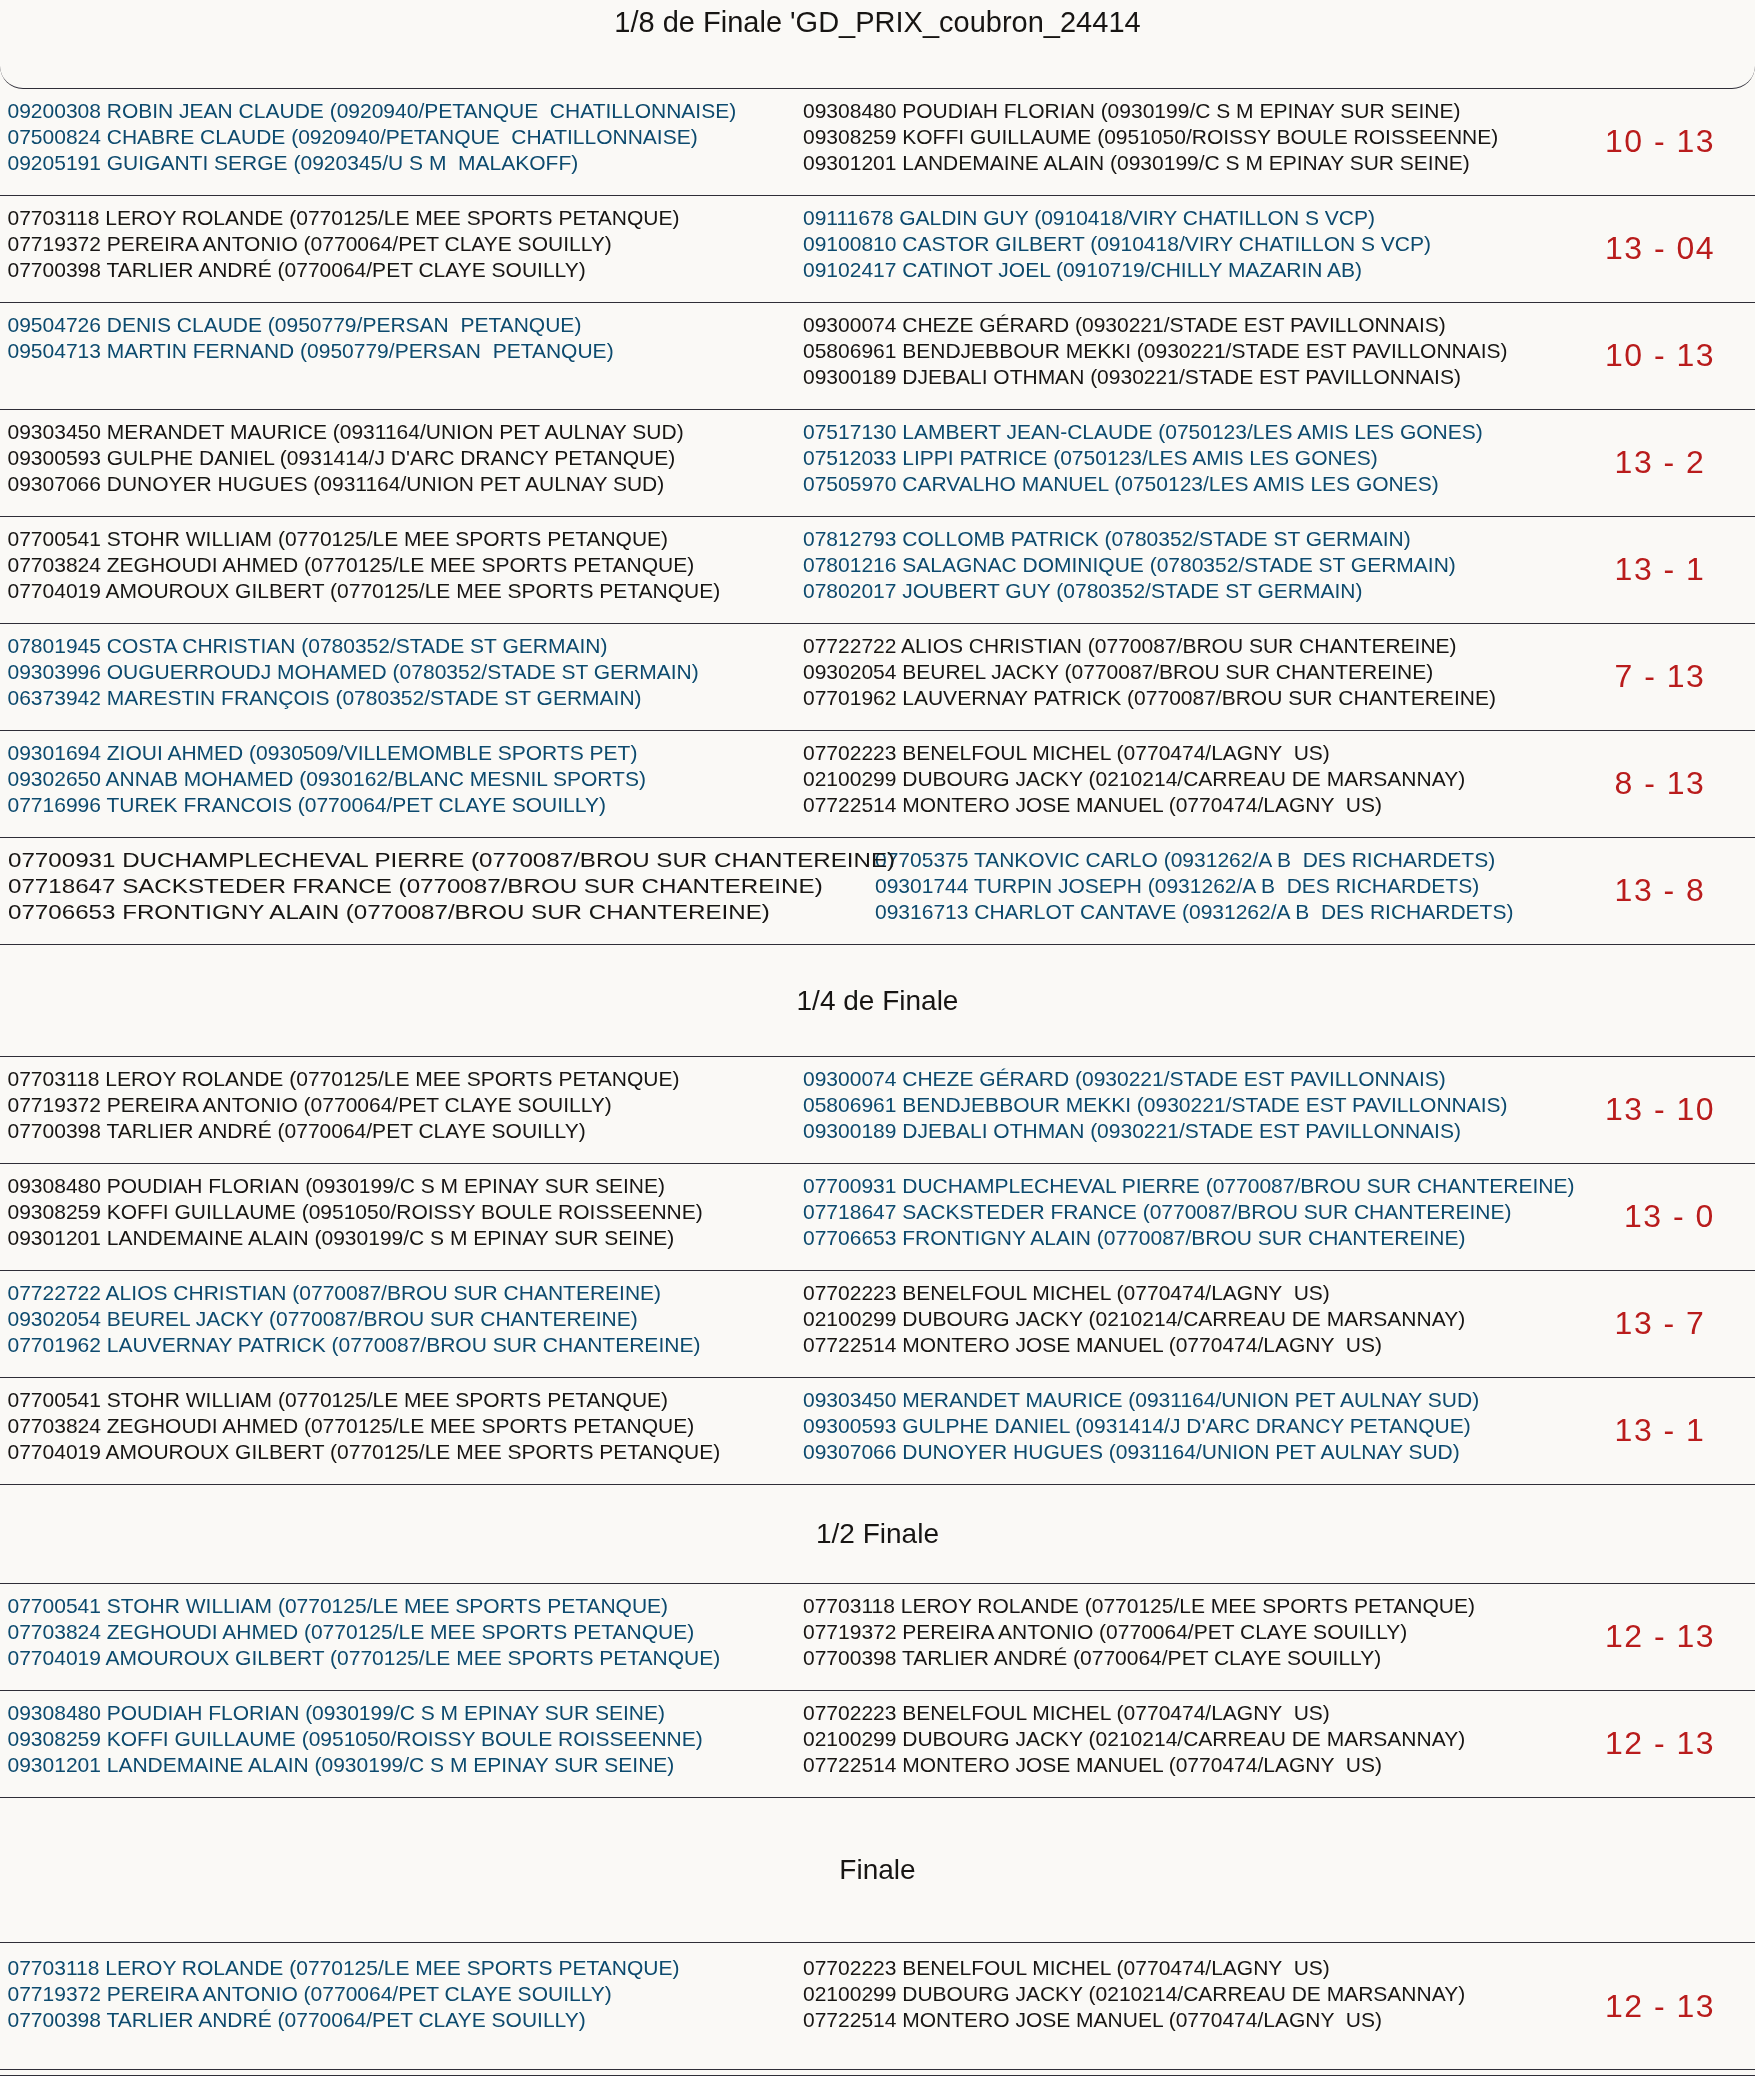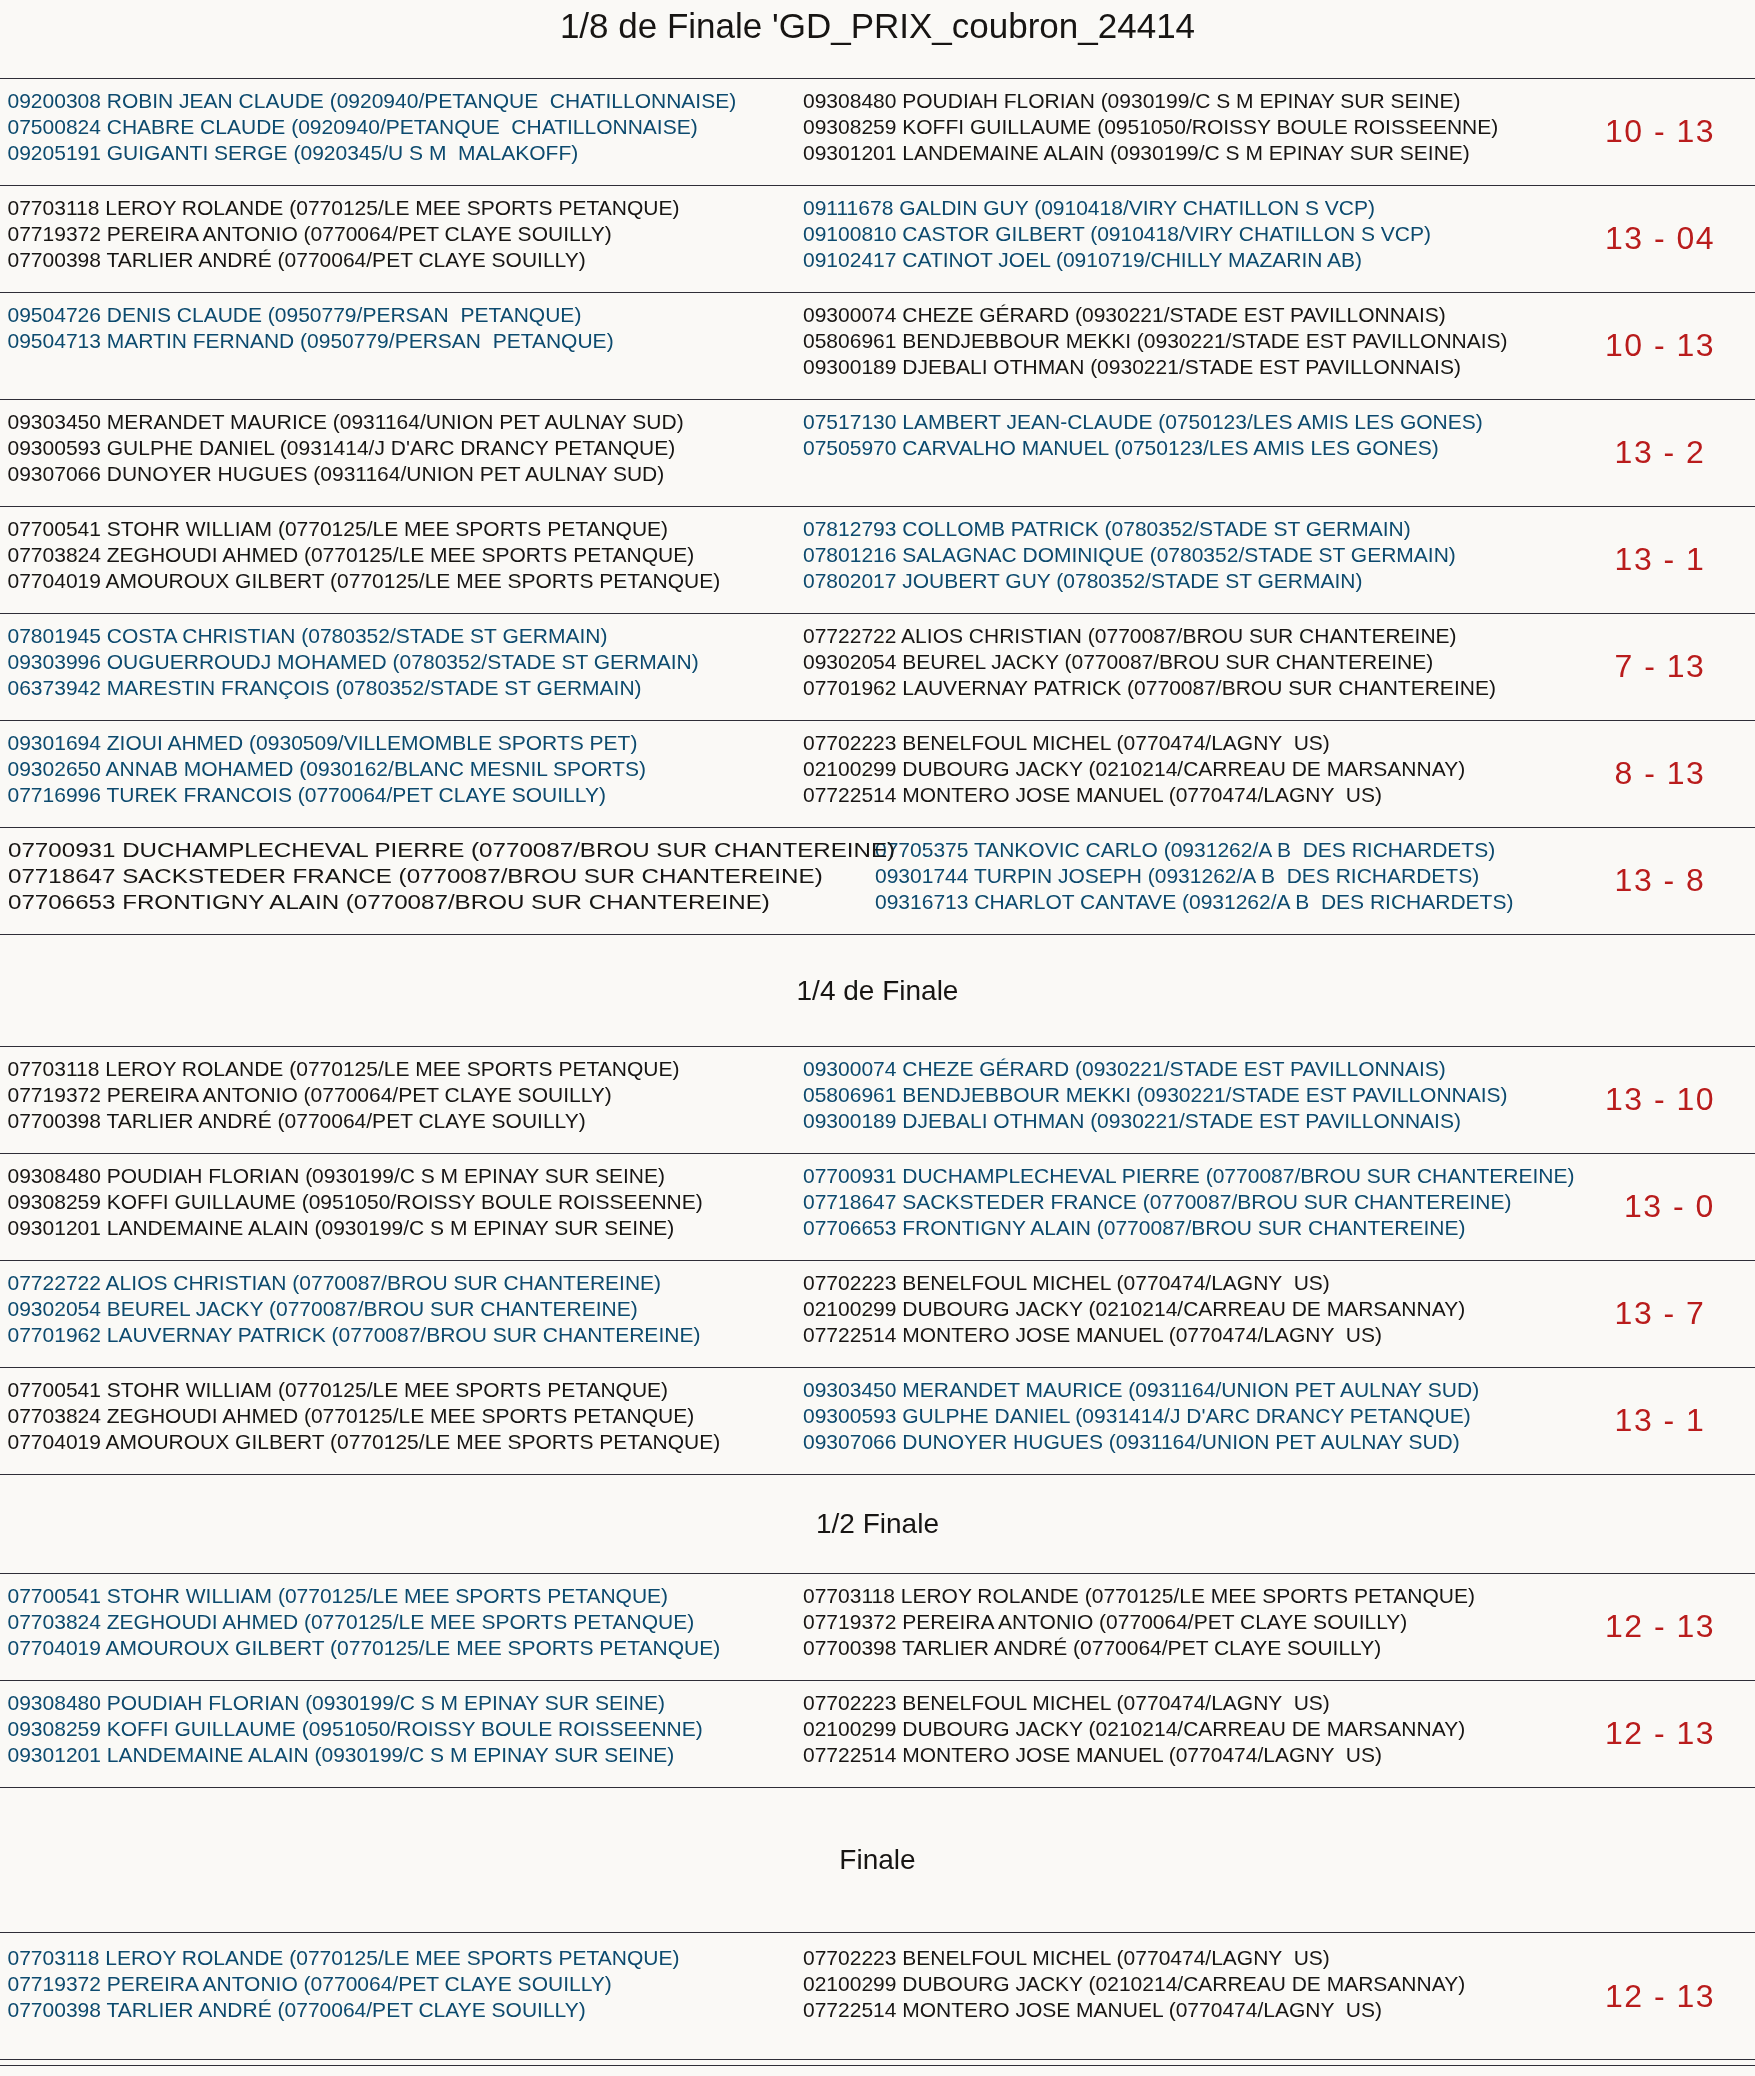--- a/index.html
+++ b/index.html
@@ -6,27 +6,28 @@
   .page {
     position:relative;
     width:1755px; height:2077px;
     margin:0 auto;
     background:#faf9f6;
     font-family:"Liberation Sans", sans-serif;
     color:#171513;
     overflow:hidden;
   }
   .page-title {
-    height:79px;
+    height:89px;
     box-sizing:border-box;
     display:flex; justify-content:center; align-items:flex-start;
     padding-top:6px;
-    font-size:35px;
+    font-size:29px;
     border-bottom:1.5px solid #2f2e38;
     white-space:pre;
+    border-radius:23px;
   }
   .section-title {
     box-sizing:border-box;
     display:flex; justify-content:center; align-items:center;
     font-size:28px;
     border-bottom:1.5px solid #2f2e38;
     white-space:pre;
   }
   .st-qf { height:112px; }
   .st-sf { height:99px; }
@@ -118,20 +119,21 @@
   </div>
 
   <div class="match">
     <div class="team left team-black">
       <div class="pl">09303450 MERANDET MAURICE (0931164/UNION PET AULNAY SUD)</div>
       <div class="pl">09300593 GULPHE DANIEL (0931414/J D'ARC DRANCY PETANQUE)</div>
       <div class="pl">09307066 DUNOYER HUGUES (0931164/UNION PET AULNAY SUD)</div>
     </div>
     <div class="team right team-red">
       <div class="pl">07517130 LAMBERT JEAN-CLAUDE (0750123/LES AMIS LES GONES)</div>
+      <div class="pl">07512033 LIPPI PATRICE (0750123/LES AMIS LES GONES)</div>
       <div class="pl">07505970 CARVALHO MANUEL (0750123/LES AMIS LES GONES)</div>
     </div>
     <div class="score">13 - 2</div>
   </div>
 
   <div class="match">
     <div class="team left team-black">
       <div class="pl">07700541 STOHR WILLIAM (0770125/LE MEE SPORTS PETANQUE)</div>
       <div class="pl">07703824 ZEGHOUDI AHMED (0770125/LE MEE SPORTS PETANQUE)</div>
       <div class="pl">07704019 AMOUROUX GILBERT (0770125/LE MEE SPORTS PETANQUE)</div>

